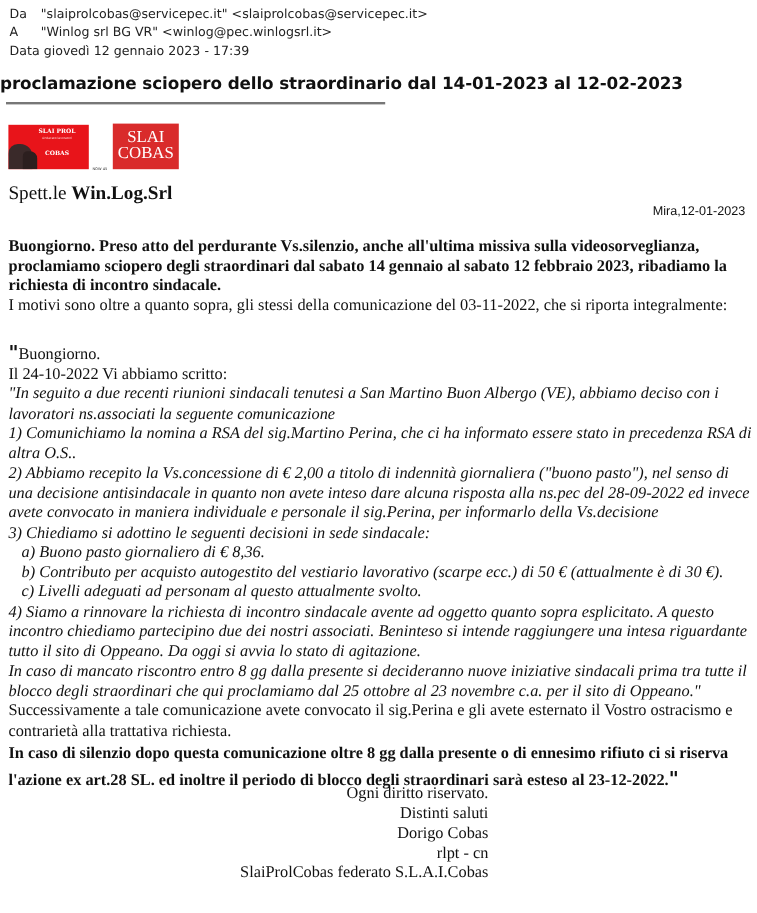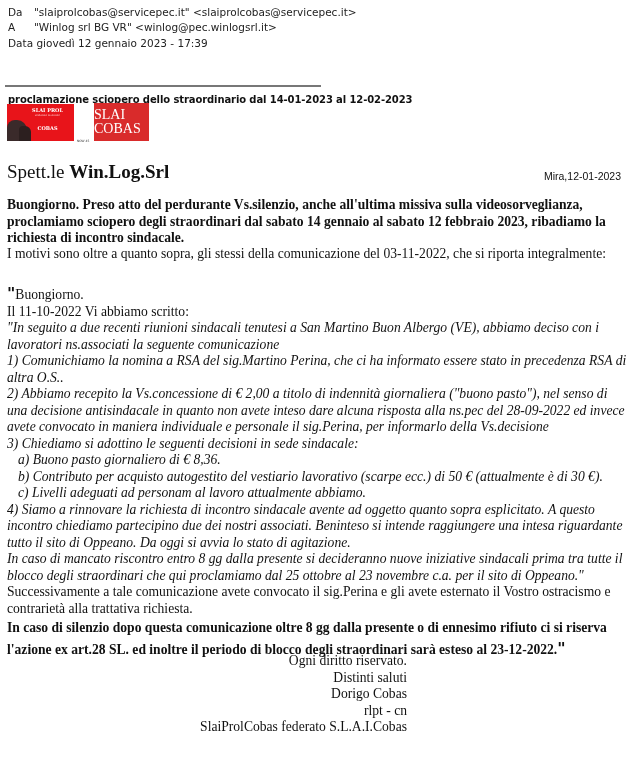--- a/index.html
+++ b/index.html
@@ -2,33 +2,33 @@
 <html><head>
 <meta charset="utf-8">
 <style>
   html, body { margin: 0; padding: 0; background: #ffffff; }
   body { width: 631px; height: 761px; overflow: hidden; position: relative; color: #111; }
   .hdr { position: absolute; left: 8px; font-family: "DejaVu Sans", sans-serif; font-size: 10.5px; color: #222; }
   .hdr .k { display: inline-block; width: 26px; }
   #h-da { top: 6px; }
   #h-a { top: 21px; }
   #h-data { top: 37px; }
-  .subject { position: absolute; left: 8px; top: 62px; font-family: "DejaVu Sans", sans-serif; font-weight: bold; font-size: 10px; color: #111; letter-spacing: -0.1px; margin-top: 32px; }
+  .subject { position: absolute; left: 0; top: 62px; font-family: "DejaVu Sans", sans-serif; font-weight: bold; font-size: 14px; color: #111; letter-spacing: -0.1px; }
   .rule { position: absolute; left: 5px; top: 85px; width: 316px; height: 0; border-top: 2px solid #777; width: 316px; }
   .logo1 { position: absolute; left: 7px; top: 104px; width: 67px; height: 37px; background: #e8141a; overflow: hidden; }
   .logo1 .t1 { position: absolute; left: 18px; top: 3px; width: 45px; text-align: center; color: #fff; font-family: "DejaVu Serif", serif; font-weight: bold; font-size: 5px; }
   .logo1 .t2 { position: absolute; left: 18px; top: 10px; width: 45px; text-align: center; color: #ffd0d0; font-size: 2.5px; font-family: "DejaVu Sans", sans-serif; }
   .logo1 .t3 { position: absolute; left: 18px; top: 21px; width: 45px; text-align: center; color: #fff; font-family: "DejaVu Serif", serif; font-weight: bold; font-size: 5px; }
   .logo1 .fig { position: absolute; left: 0; top: 16px; width: 20px; height: 21px; background: #3a2a2a; border-radius: 8px 10px 0 0; }
   .logo1 .fig2 { position: absolute; left: 12px; top: 22px; width: 12px; height: 15px; background: #2c1f1f; border-radius: 4px 6px 0 0; }
   .logo-mid { position: absolute; left: 77px; top: 139px; font-size: 3px; font-family: "DejaVu Sans", sans-serif; color: #333; }
-  .logo2 { position: absolute; left: 94px; top: 103px; width: 55px; height: 38px; background: #d92b2b; color: #fff; font-family: "Liberation Serif", serif; font-size: 14px; line-height: 14px; padding-top: 5px; box-sizing: border-box; }
+  .logo2 { position: absolute; left: 94px; top: 103px; width: 55px; height: 38px; background: #d92b2b; color: #fff; font-family: "Liberation Serif", serif; font-size: 14px; line-height: 14px; text-align: center; padding-top: 5px; box-sizing: border-box; }
   .serif { font-family: "Liberation Serif", serif; font-size: 13.6px; line-height: 16.5px; }
   .abs { position: absolute; left: 7px; }
-  .spett { top: 164px; font-size: 19px; }
+  .spett { top: 154px; font-size: 16px; }
   .mira { position: absolute; right: 10px; top: 170px; font-family: "Liberation Sans", sans-serif; font-size: 10.5px; color: #111; }
   .intro { top: 197px; width: 600px; font-weight: bold; }
   .motivi { top: 246px; width: 620px; }
   .quote-block { top: 287px; width: 620px; }
   .qmark { font-family: "DejaVu Sans", sans-serif; font-weight: bold; font-size: 16px; line-height: 10px; }
   .it { font-style: italic; }
   .indent { padding-left: 11px; }
   .b { font-weight: bold; }
   .bline { line-height: 22px; }
   .closing { top: 653px; width: 400px; text-align: right; }
@@ -65,28 +65,28 @@
 <div class="serif abs spett">
   <span>Spett.le </span><b>Win.Log.Srl</b>
 </div>
 <div class="mira">Mira,12-01-2023</div>
 
 <p class="serif abs intro">Buongiorno. Preso atto del perdurante  Vs.silenzio, anche all'ultima missiva sulla videosorveglianza, proclamiamo sciopero degli straordinari dal sabato 14 gennaio al sabato 12 febbraio 2023, ribadiamo la richiesta di incontro sindacale.</p>
 <p class="serif abs motivi">I motivi sono oltre a quanto sopra, gli stessi della comunicazione del 03-11-2022, che si riporta integralmente:</p>
 
 <div class="serif abs quote-block">
   <p><span class="qmark">"</span><span>Buongiorno.</span></p>
-  <p>Il 11-10-2022 Vi abbiamo scritto:</p>
+  <p>Il 24-10-2022 Vi abbiamo scritto:</p>
   <p class="it">"In seguito a due recenti riunioni sindacali tenutesi a San Martino Buon Albergo (VE), abbiamo deciso con i lavoratori ns.associati la seguente comunicazione</p>
   <p class="it">1) Comunichiamo la nomina a RSA del sig.Martino Perina, che ci ha informato essere stato in precedenza RSA di altra O.S..</p>
   <p class="it">2) Abbiamo recepito la Vs.concessione di € 2,00 a titolo di indennità giornaliera ("buono pasto"), nel senso di una decisione antisindacale in quanto non avete inteso dare alcuna risposta alla ns.pec del 28-09-2022 ed invece avete convocato in maniera individuale e personale il sig.Perina, per informarlo della Vs.decisione</p>
   <p class="it">3) Chiediamo si adottino le seguenti decisioni in sede sindacale:</p>
   <p class="it indent">a) Buono pasto  giornaliero di  € 8,36.</p>
   <p class="it indent">b) Contributo per acquisto autogestito del vestiario lavorativo (scarpe ecc.) di 50 € (attualmente è di 30 €).</p>
-  <p class="it indent">c) Livelli adeguati ad personam al lavoro attualmente abbiamo.</p>
+  <p class="it indent">c) Livelli adeguati ad personam al questo attualmente svolto.</p>
   <p class="it">4) Siamo a rinnovare la richiesta di incontro sindacale avente ad oggetto quanto sopra esplicitato. A questo incontro chiediamo partecipino due dei nostri associati. Beninteso si intende raggiungere una intesa riguardante tutto il sito di Oppeano. Da oggi si avvia lo stato di agitazione.</p>
   <p class="it">In caso di mancato riscontro entro 8 gg dalla presente si decideranno nuove iniziative sindacali prima tra tutte il blocco degli straordinari che qui proclamiamo dal 25 ottobre al 23 novembre c.a. per il sito di Oppeano."</p>
   <p>Successivamente a tale comunicazione avete convocato il sig.Perina e gli avete esternato il Vostro ostracismo e contrarietà alla trattativa richiesta.</p>
   <p class="b bline"><span>In caso di silenzio dopo questa comunicazione oltre 8 gg dalla presente o di ennesimo rifiuto ci si riserva l'azione ex art.28 SL. ed inoltre il periodo di blocco degli straordinari sarà esteso al 23-12-2022.</span><span class="qmark">"</span></p>
 </div>
 
 <div class="serif abs closing">
   <p>Ogni diritto riservato.</p>
   <p>Distinti saluti</p>
   <p>Dorigo Cobas</p>

